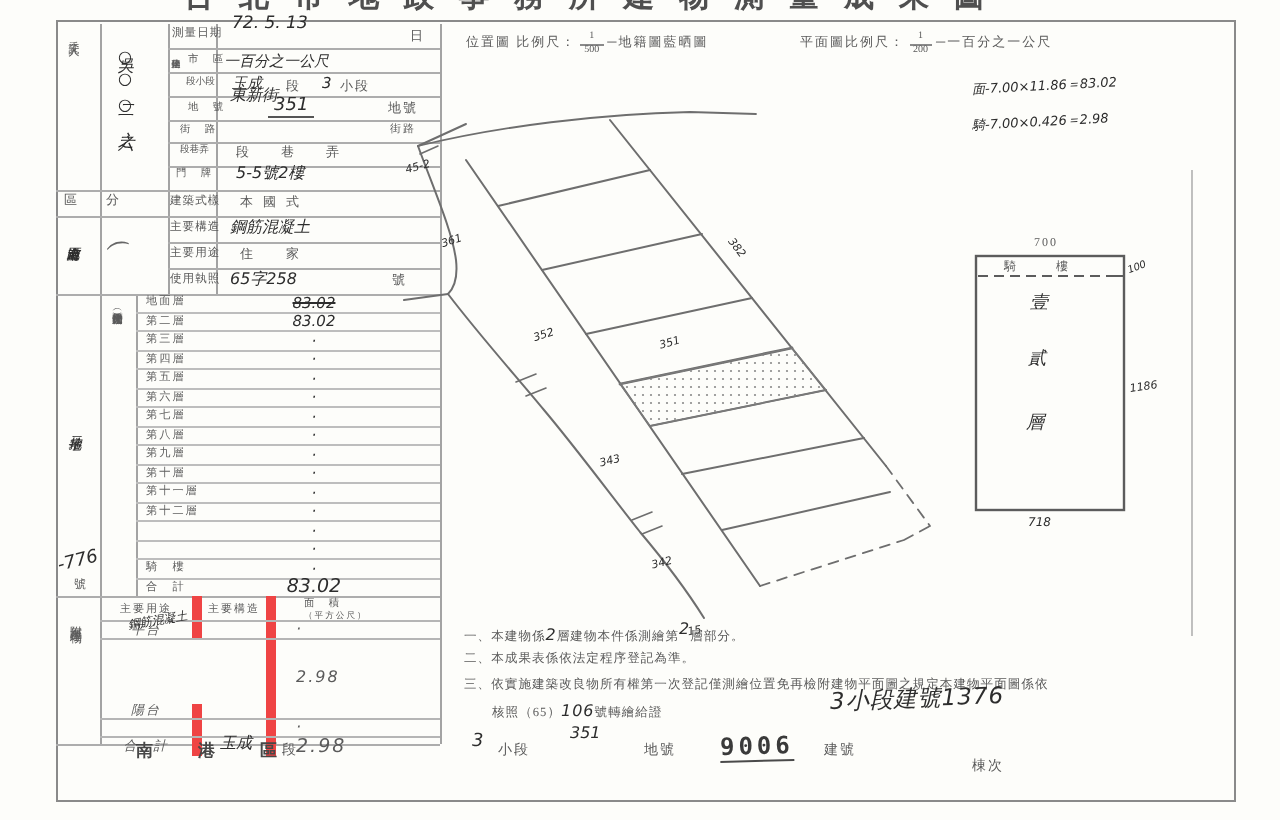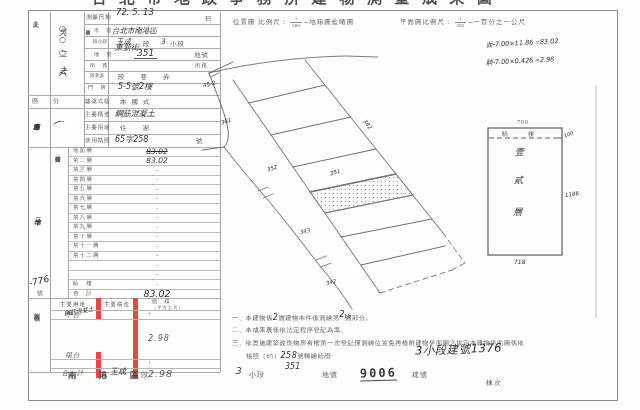--- a/index.html
+++ b/index.html
@@ -96,21 +96,21 @@
   <span class="abs hw v" style="left:34px;top:213px;font-size:6.5px">拾地二字</span>
   <span class="abs hw" style="left:29px;top:277px;font-size:9px;transform:rotate(-14deg)">-776</span>
   <span class="abs p" style="left:37px;top:290px;font-size:6px">號</span>
 
   <span class="abs p" style="left:86px;top:15px;font-size:5.8px;letter-spacing:0.5px">測量日期</span>
   <span class="abs hw" style="left:116px;top:8px;font-size:8.5px">72. 5. 13</span>
   <span class="abs p" style="left:205px;top:16px">日</span>
 
   <span class="abs p v" style="left:85px;top:26px;font-size:4.5px;height:32px;letter-spacing:0">建物坐落</span>
   <span class="abs p" style="left:94px;top:28px;font-size:5.2px">市　區</span>
-  <span class="abs hw" style="left:112px;top:27px;font-size:7.5px">台北市南港區</span>
+  <span class="abs hw" style="left:112px;top:27px;font-size:7.5px">一百分之一公尺</span>
   <span class="abs p" style="left:93px;top:40px;font-size:4.8px;letter-spacing:0">段小段</span>
   <span class="abs hw" style="left:116px;top:38px;font-size:7.5px">玉成</span>
   <span class="abs p" style="left:143px;top:41px">段</span>
   <span class="abs hw" style="left:161px;top:38px;font-size:7.5px">3</span>
   <span class="abs p" style="left:170px;top:41px">小段</span>
   <span class="abs p" style="left:94px;top:52px;font-size:5.2px">地　號</span>
   <span class="abs hw" style="left:134px;top:49px;font-size:9px;border-bottom:1px solid #555;padding:0 3px">351</span>
   <span class="abs p" style="left:194px;top:52px">地號</span>
 
   <span class="abs p" style="left:90px;top:63px;font-size:5.2px">街　路</span>
@@ -291,21 +291,21 @@
       <span class="abs hw" style="left: 514px; top: 176px; font-size: 9px;">貳</span>
       <span class="abs hw" style="left: 513px; top: 208px; font-size: 9px;">層</span>
     </div>
 
   <div class="abs p" style="left:232px;top:314px;font-size:6.3px;letter-spacing:0.5px">
     <span>一、本建物係</span><span class="hw" style="font-size:8px">2</span><span>層建物本件係測繪第</span><span class="hw" style="font-size:8px;position:relative;top:-3px">2</span><span>層部分。</span>
   </div>
   <span class="abs p" style="left:232px;top:327px;font-size:6.3px;letter-spacing:0.5px">二、本成果表係依法定程序登記為準。</span>
   <span class="abs p" style="left:232px;top:340px;font-size:6.3px;letter-spacing:0.5px">三、依實施建築改良物所有權第一次登記僅測繪位置免再檢附建物平面圖之規定本建物平面圖係依</span>
   <div class="abs p" style="left:246px;top:352px;font-size:6.3px;letter-spacing:0.5px">
-    <span>核照（65）</span><span class="hw" style="font-size:8px">258</span><span>號轉繪給證</span>
+    <span>核照（65）</span><span class="hw" style="font-size:8px">106</span><span>號轉繪給證</span>
   </div>
   <span class="abs hw" style="left:415px;top:344px;font-size:11.5px;transform:rotate(-2deg);letter-spacing:0.5px">3小段建號1376</span>
 
   <span class="abs" style="left:68px;top:370px;font-size:8.5px;font-weight:bold;letter-spacing:7px;color:#474747">南　港　區</span>
   <span class="abs hw" style="left:110px;top:368px;font-size:8px">玉成</span>
   <span class="abs p" style="left:141px;top:372px;font-size:7px">段</span>
   <span class="abs hw" style="left:236px;top:367px;font-size:9px">3</span>
   <span class="abs p" style="left:249px;top:372px;font-size:7px">小段</span>
   <span class="abs hw" style="left:285px;top:363px;font-size:8px">351</span>
   <span class="abs p" style="left:322px;top:372px;font-size:7px">地號</span>

